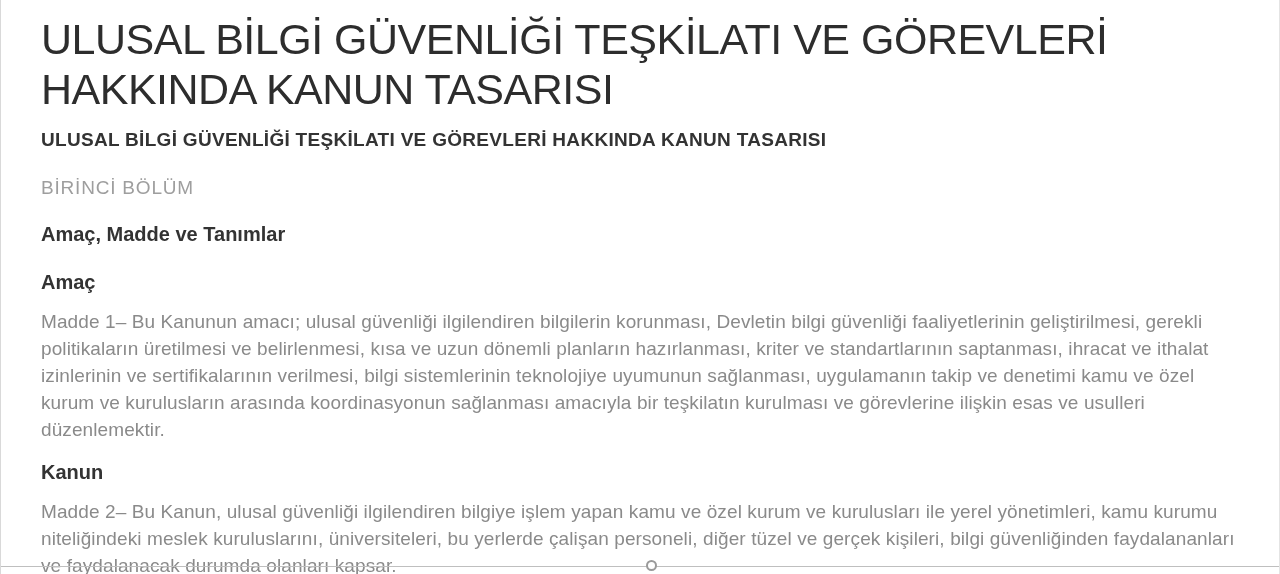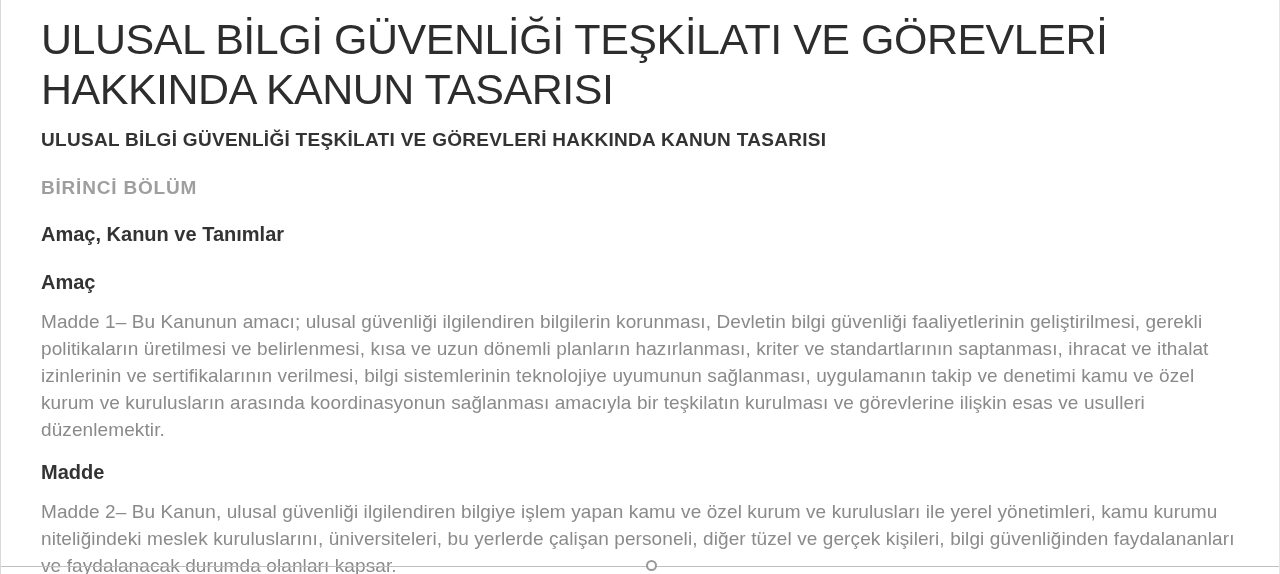--- a/index.html
+++ b/index.html
@@ -31,21 +31,21 @@
     font-size: 19px;
     line-height: 24px;
     font-weight: 700;
     letter-spacing: 0.3px;
     color: #333333;
   }
   .chapter-label {
     margin: 10px 0 22px 0;
     font-size: 19px;
     line-height: 24px;
-    font-weight: 700;
+    font-weight: 400;
     letter-spacing: 0.8px;
     color: #9e9e9e;
   }
   .chapter-title {
     margin: 0 0 24px 0;
     font-size: 20px;
     line-height: 24px;
     font-weight: 700;
     color: #333333;
   }
@@ -89,27 +89,27 @@
 </head>
 <body>
 
 <article class="doc">
   <h1 class="doc-title">ULUSAL BİLGİ GÜVENLİĞİ TEŞKİLATI VE GÖREVLERİ HAKKINDA KANUN TASARISI</h1>
 
   <h2 class="doc-subtitle">ULUSAL BİLGİ GÜVENLİĞİ TEŞKİLATI VE GÖREVLERİ HAKKINDA KANUN TASARISI</h2>
 
   <div class="chapter-label">BİRİNCİ BÖLÜM</div>
 
-  <h3 class="chapter-title">Amaç, Kanun ve Tanımlar</h3>
+  <h3 class="chapter-title">Amaç, Madde ve Tanımlar</h3>
 
   <section>
     <h4 class="section-heading">Amaç</h4>
     <p class="body-paragraph">Madde 1– Bu Kanunun amacı; ulusal güvenliği ilgilendiren bilgilerin korunması, Devletin bilgi güvenliği faaliyetlerinin geliştirilmesi, gerekli politikaların üretilmesi ve belirlenmesi, kısa ve uzun dönemli planların hazırlanması, kriter ve standartlarının saptanması, ihracat ve ithalat izinlerinin ve sertifikalarının verilmesi, bilgi sistemlerinin teknolojiye uyumunun sağlanması, uygulamanın takip ve denetimi kamu ve özel kurum ve kurulusların arasında koordinasyonun sağlanması amacıyla bir teşkilatın kurulması ve görevlerine ilişkin esas ve usulleri düzenlemektir.</p>
   </section>
 
   <section>
-    <h4 class="section-heading">Madde</h4>
+    <h4 class="section-heading">Kanun</h4>
     <p class="body-paragraph">Madde 2– Bu Kanun, ulusal güvenliği ilgilendiren bilgiye işlem yapan kamu ve özel kurum ve kurulusları ile yerel yönetimleri, kamu kurumu niteliğindeki meslek kuruluslarını, üniversiteleri, bu yerlerde çalişan personeli, diğer tüzel ve gerçek kişileri, bilgi güvenliğinden faydalananları ve faydalanacak durumda olanları kapsar.</p>
   </section>
 </article>
 
 <div class="bottom-divider"></div>
 <div class="divider-handle"></div>
 
 </body></html>

